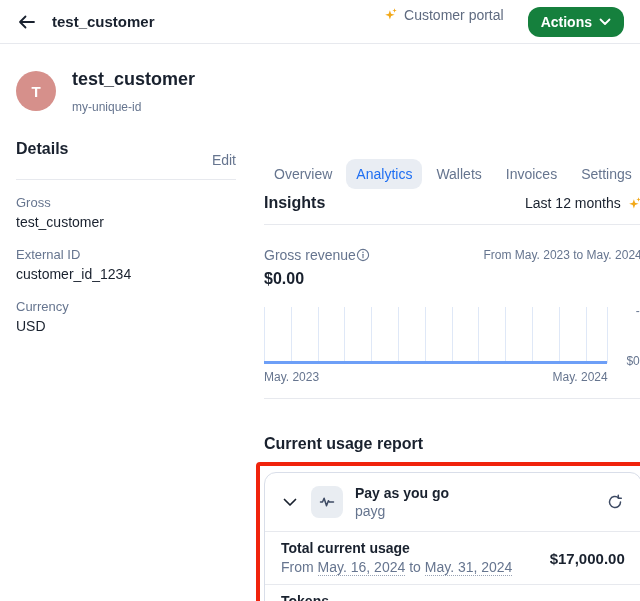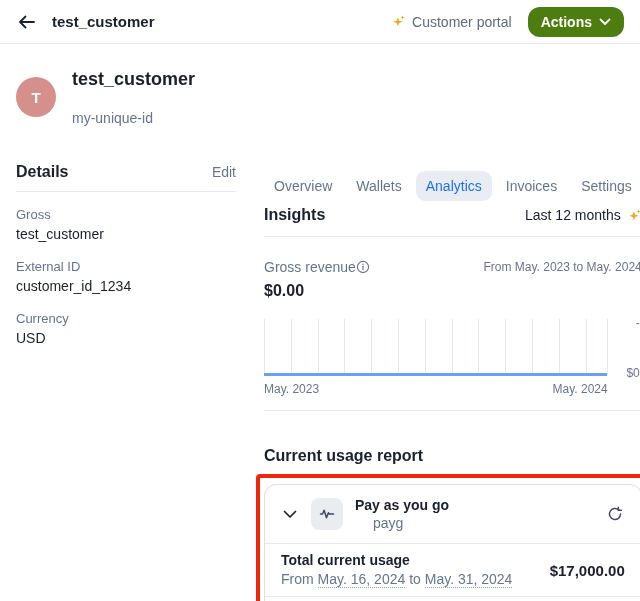--- a/index.html
+++ b/index.html
@@ -8,38 +8,38 @@
     font-family:"Liberation Sans", sans-serif;
     background:#ffffff; color:#19212e;
     overflow:hidden; position:relative;
   }
   
   .topbar { height:44px; display:flex; align-items:center; gap:14px;
     padding:0 16px; border-bottom:1px solid #e7e9ee; background:#fff; }
   .back-btn { background:none; border:none; cursor:pointer; display:flex;
     align-items:center; padding:2px; }
   .topbar-title { font-size:15px; font-weight:700; }
-  .topbar-right { margin-left:auto; display:flex; align-items:center; gap:16px; }
+  .topbar-right { margin-left:auto; display:flex; align-items:flex-start; gap:24px; }
   .portal-link { display:flex; align-items:center; gap:6px; font-size:14px;
     color:#5f6b80; background:none; border:none; cursor:pointer; }
-  .actions-btn { display:flex; align-items:center; gap:7px; background:#4d7c0f;
+  .actions-btn { display:flex; align-items:center; gap:7px; background:#15803d;
     color:#fff; font-size:14px; font-weight:600; border:none; cursor:pointer;
     border-radius:12px; padding:7px 13px; }
   
   .cust-header { display:flex; align-items:center; gap:16px; margin:24px 16px 26px; }
   .avatar { width:40px; height:40px; border-radius:50%; background:#d6908b;
     color:#fff; font-size:15px; font-weight:600; display:flex;
     align-items:center; justify-content:center; }
   .cust-name { font-size:18px; font-weight:700; line-height:22px; }
-  .cust-id { font-size:14px; color:#66758f; margin-top:20px; }
+  .cust-id { font-size:12px; color:#66758f; margin-top:10px; }
   
   .main { display:grid; grid-template-columns:220px 1fr; column-gap:28px;
     padding:0 16px; }
   
-  .details-head { height:40px; display:flex; align-items:center;
+  .details-head { height:40px; display:flex; 
     justify-content:space-between; border-bottom:1px solid #e7e9ee; }
   .details-title { font-size:16px; font-weight:700; }
   .edit-link { font-size:14px; color:#66758f; background:none; border:none; cursor:pointer; }
   .field { margin-top:14px; }
   .field-label { font-size:13px; color:#66758f; line-height:17px; }
   .field-value { font-size:14px; color:#19212e; line-height:19px; margin-top:2px; }
   
   .tabs { height:40px; display:flex; align-items:center; gap:4px; }
   .tab { font-size:14px; color:#66758f; background:none; border:none;
     cursor:pointer; padding:7px 10px; border-radius:9px;margin-top:28px; }
@@ -75,21 +75,21 @@
     width:calc(100% + 19px); height:151px; border:4px solid #f0230c;
     border-radius:4px; z-index:5; pointer-events:none; }
   .usage-card { border:1px solid #d9dee9; border-radius:12px; background:#fff;
     min-height:160px; }
   .card-row1 { display:flex; align-items:center; gap:12px; padding:11px 16px;justify-content:flex-end; }
   .collapse-btn, .refresh-btn { background:none; border:none; cursor:pointer;
     display:flex; align-items:center; padding:2px; }
   .plan-icon-tile { width:32px; height:32px; border-radius:8px; background:#e9edf2;
     display:flex; align-items:center; justify-content:center; }
   .plan-name { font-size:14px; font-weight:700; line-height:18px; }
-  .plan-code { font-size:14px; color:#66758f; line-height:18px;margin-left:18px; }
+  .plan-code { font-size:14px; color:#66758f; line-height:18px; }
   .card-spacer { flex:1; }
   .card-row { border-top:1px solid #e7e9ee; padding:7px 16px; display:flex;
     align-items:center; justify-content:space-between; }
   .row-title { font-size:14px; font-weight:700; line-height:19px; }
   .row-sub { font-size:14px; color:#66758f; line-height:19px; }
   .dotted-date { border-bottom:1px dotted #99a3b5; }
   .row-amount { font-size:15px; font-weight:700; }
   svg { display:block; }
 </style>
 </head>
@@ -151,22 +151,22 @@
     <div class="field">
       <div class="field-label">Currency</div>
       <div class="field-value">USD</div>
     </div>
   </aside>
 
   <section>
 
     <nav class="tabs">
       <button class="tab">Overview</button>
+      <button class="tab active">Analytics</button>
       <button class="tab">Wallets</button>
-      <button class="tab active">Analytics</button>
       <button class="tab">Invoices</button>
       <button class="tab">Settings</button>
     </nav>
 
     <div class="insights-head">
       <span class="insights-title">Insights</span>
       <button class="period-select">
         <span>Last 12 months</span>
         <span>
           <svg width="15" height="15" viewBox="0 0 24 24" fill="#f2a818">

